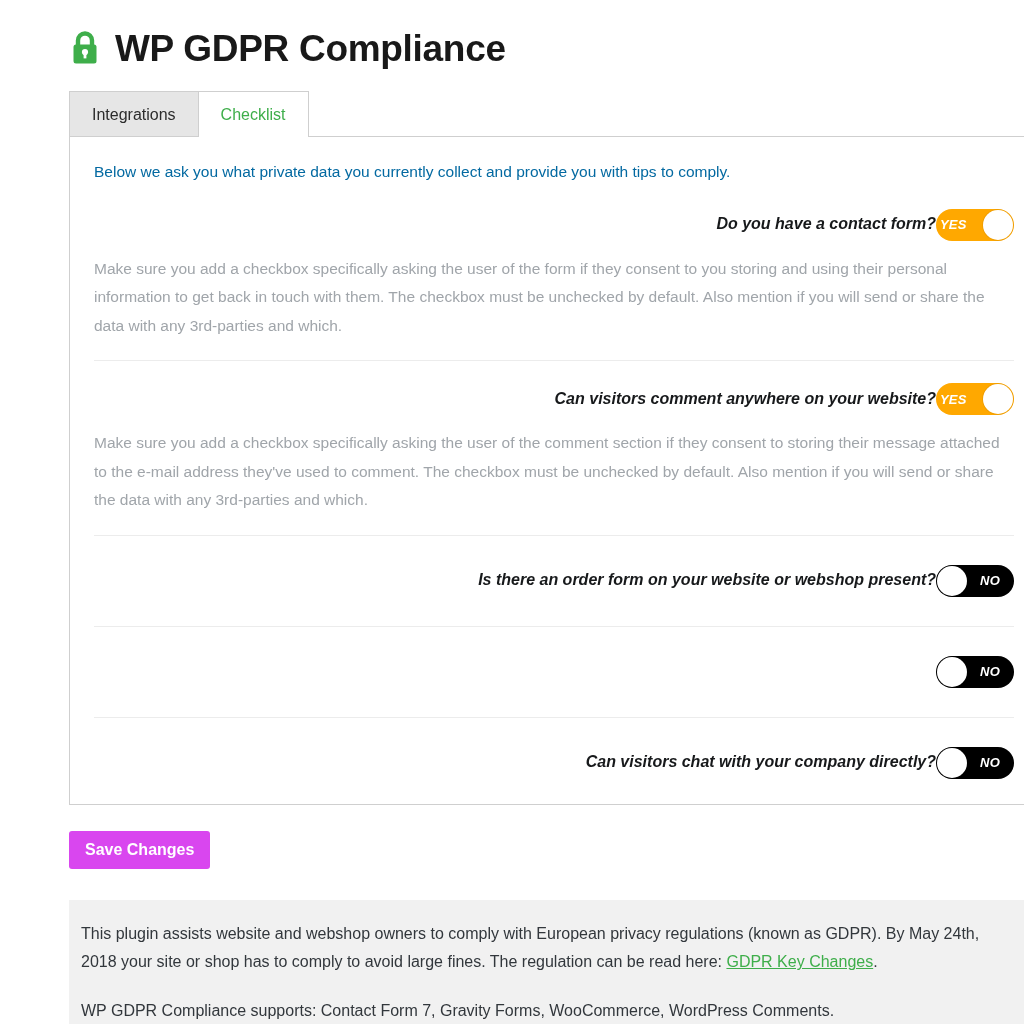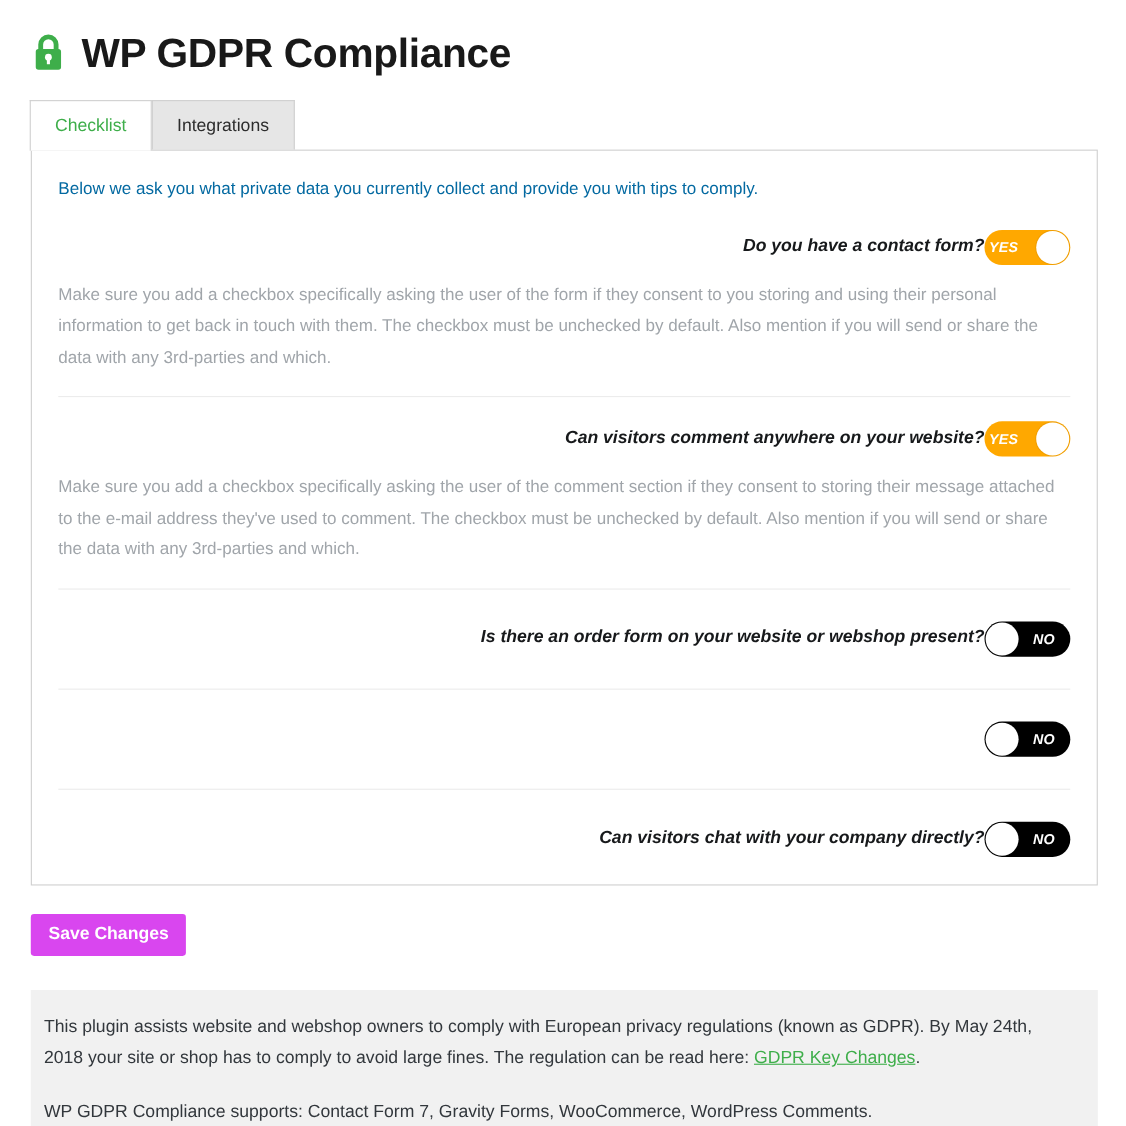--- a/index.html
+++ b/index.html
@@ -11,20 +11,21 @@
     background: #ffffff;
     font-family: "Liberation Sans", sans-serif;
     -webkit-font-smoothing: antialiased;
   }
 
   .page {
     position: relative;
     width: 1024px;
     height: 1024px;
     overflow: hidden;
+    padding-left: 41px;
   }
 
   
   .page-header {
     display: flex;
     align-items: center;
     gap: 14px;
     padding: 18px 0 0 28px;
     height: 78px;
   }
@@ -212,25 +213,25 @@
         <path d="M9 14 V9.5 a7 7 0 0 1 14 0 V14" fill="none" stroke="#3eae4a" stroke-width="4.4"></path>
         <rect x="4.5" y="13.5" width="23" height="19" rx="2.5" fill="#3eae4a"></rect>
         <circle cx="16" cy="21" r="3.1" fill="#ffffff"></circle>
         <rect x="14.6" y="21" width="2.8" height="6.4" fill="#ffffff"></rect>
       </svg>
     </span>
     <h1 class="page-title">WP GDPR Compliance</h1>
   </div>
 
   <div class="tabs">
+    <div class="tab inactive">
+      <span>Integrations</span>
+    </div>
     <div class="tab active">
       <span>Checklist</span>
-    </div>
-    <div class="tab inactive">
-      <span>Integrations</span>
     </div>
   </div>
 
   <div class="card">
 
     <p class="card-intro">Below we ask you what private data you currently collect and provide you with tips to comply.</p>
 
     <div class="q-block">
       <div class="q-row">
         <div class="q-title">Do you have a contact form?</div>

